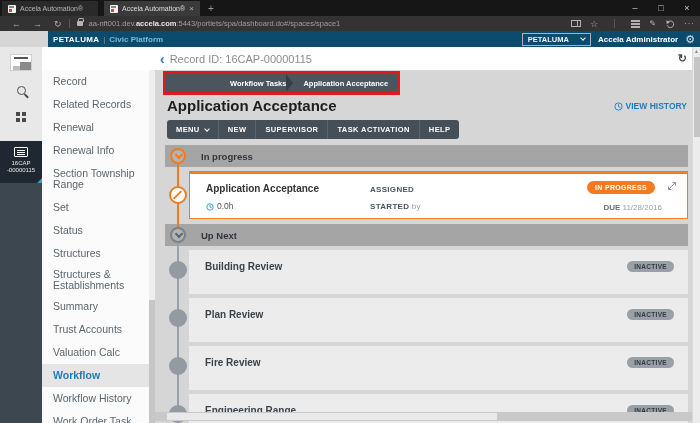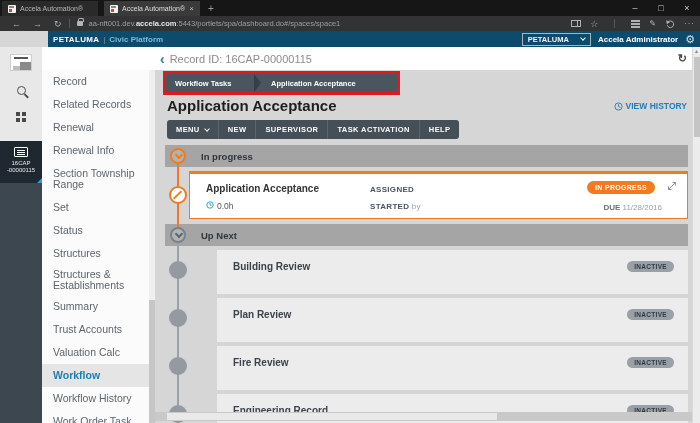--- a/index.html
+++ b/index.html
@@ -83,21 +83,21 @@
   .side-item { font-size:10.5px; line-height:11px; color:#5c666e; padding:6px 8px 6px 11px; }
   .side-item.two { padding:4px 8px 4px 11px; }
   .side-item.active { color:#1a7ebd; font-weight:bold; background:#e5e5e5; }
   .side-scroll { position:absolute; right:0; top:0; width:6px; bottom:0; background:#efefef; }
   .side-thumb { position:absolute; top:230px; left:0; width:6px; height:130px; background:#c6c6c6; }
   
   .content { position:absolute; left:155px; top:23px; right:8px; bottom:0; background:#d6d6d6; overflow:hidden; }
   .red-box { position:absolute; left:8px; top:1px; width:237px; height:24px; border:3px solid #e0181f;
              background:#4a555d; display:flex; align-items:stretch; z-index:5; }
   .crumb-seg { display:flex; align-items:center; color:#fff; font-size:7.5px; font-weight:bold; white-space:nowrap; }
-  .crumb-seg.first { padding-left:9px; width:88px; }
+  .crumb-seg.first { padding-left:22px; width:88px;margin-left:42px; }
   .crumb-arrow { width:0; height:0; border-top:9px solid transparent; border-bottom:9px solid transparent;
                  border-left:7px solid #353f47; }
   .crumb-seg.second { padding:0 10px; }
   .page-title { position:absolute; left:12px; top:27px; font-size:15px; font-weight:bold; color:#1e1e1e; }
   .view-history { position:absolute; right:5px; top:31px; display:flex; align-items:center; gap:3px;
                   color:#1f7dbd; font-size:8.5px; font-weight:bold; }
   .toolbar { position:absolute; left:12px; top:50px; height:19px; background:#454f57; border-radius:3px;
              display:flex; align-items:center; color:#fff; z-index:4; }
   .tb-btn { font-size:7.5px; font-weight:bold; padding:0 9px; letter-spacing:.4px; height:100%;
             display:flex; align-items:center; gap:5px; border-right:1px solid #5a646c; }
@@ -115,34 +115,34 @@
                    border-right:2px solid; border-bottom:2px solid; transform:rotate(45deg); }
   .c-chev.orange::after { border-color:#f07c22; }
   .c-chev.gray::after { border-color:#5f676e; }
   .c-pencil { left:14px; top:116px; width:18px; height:18px; background:#fff; border:2px solid #f07c22; }
   .c-pencil::after { content:""; position:absolute; left:1px; top:6px; width:11px; height:2px;
                      background:#f07c22; transform:rotate(-45deg); }
   .c-dot { left:14px; width:18px; height:18px; background:#939aa2; }
   .task-card { position:absolute; left:34px; right:4px; top:101px; height:48px; background:#fff;
                border:1px solid #f07c22; border-top:3px solid #f07c22; z-index:1; }
   .task-name { position:absolute; left:16px; top:9px; font-size:10px; font-weight:bold; color:#333; }
-  .task-hours { position:absolute; left:16px; top:27px; display:flex; align-items:flex-start; gap:3px;
+  .task-hours { position:absolute; left:16px; top:27px; display:flex; align-items:flex-end; gap:3px;
                 font-size:8.5px; color:#555; }
   .lbl { position:absolute; font-size:8px; font-weight:bold; color:#4a5560; letter-spacing:.3px; }
   .lbl .soft { font-weight:normal; color:#9aa0a6; }
   .assigned { left:180px; top:11px; }
   .started { left:180px; top:28px; }
   .status-pill { position:absolute; right:32px; top:7px; background:#f4791f; color:#fff; font-size:7px;
                  font-weight:bold; padding:3px 8px; border-radius:9px; letter-spacing:.3px; }
   .expand-ic { position:absolute; right:10px; top:7px; }
   .due { position:absolute; right:25px; top:29px; font-size:8px; color:#6a7077; font-weight:bold; }
   .due .date { font-weight:normal; color:#9aa0a6; }
   .up-card { position:absolute; left:34px; right:4px; height:44px; background:#ececec;
              display:flex; align-items:flex-start; justify-content:space-between;
-             padding:11px 14px 0 16px; z-index:1;margin-left:28px; }
+             padding:11px 14px 0 16px; z-index:1; }
   .up-name { font-size:10px; font-weight:bold; color:#3a434b; }
   .inactive-pill { background:#99a0a8; color:#303840; font-size:6.5px; font-weight:bold;
                    padding:2px 7px; border-radius:8px; letter-spacing:.3px; }
   .hscroll { position:absolute; left:0; right:0; bottom:2px; height:9px; background:#c9c9c9; z-index:6; }
   .h-thumb { position:absolute; left:12px; top:1px; width:330px; height:7px; background:#e9e9e9; }
   .vscroll { position:absolute; right:0; top:0; width:8px; bottom:0; background:#ececec; border-left:1px solid #d9d9d9; }
   .v-arrow { font-size:5px; color:#8a8a8a; text-align:center; line-height:8px; }
   .v-thumb { position:absolute; top:10px; left:1px; width:6px; height:80px; background:#c5c5c5; }
 </style>
 </head>
@@ -324,21 +324,21 @@
     </div>
 
     <div class="circle c-dot" style="top:287px"></div>
     <div class="up-card" style="top:276px">
       <span class="up-name">Fire Review</span>
       <span class="inactive-pill">INACTIVE</span>
     </div>
 
     <div class="circle c-dot" style="top:335px"></div>
     <div class="up-card" style="top:324px">
-      <span class="up-name">Engineering Record</span>
+      <span class="up-name">Engineering Range</span>
       <span class="inactive-pill">INACTIVE</span>
     </div>
 
     <div class="hscroll">
       <div class="h-thumb"></div>
     </div>
   </div>
 
   <div class="vscroll">
     <div class="v-arrow">▲</div>

